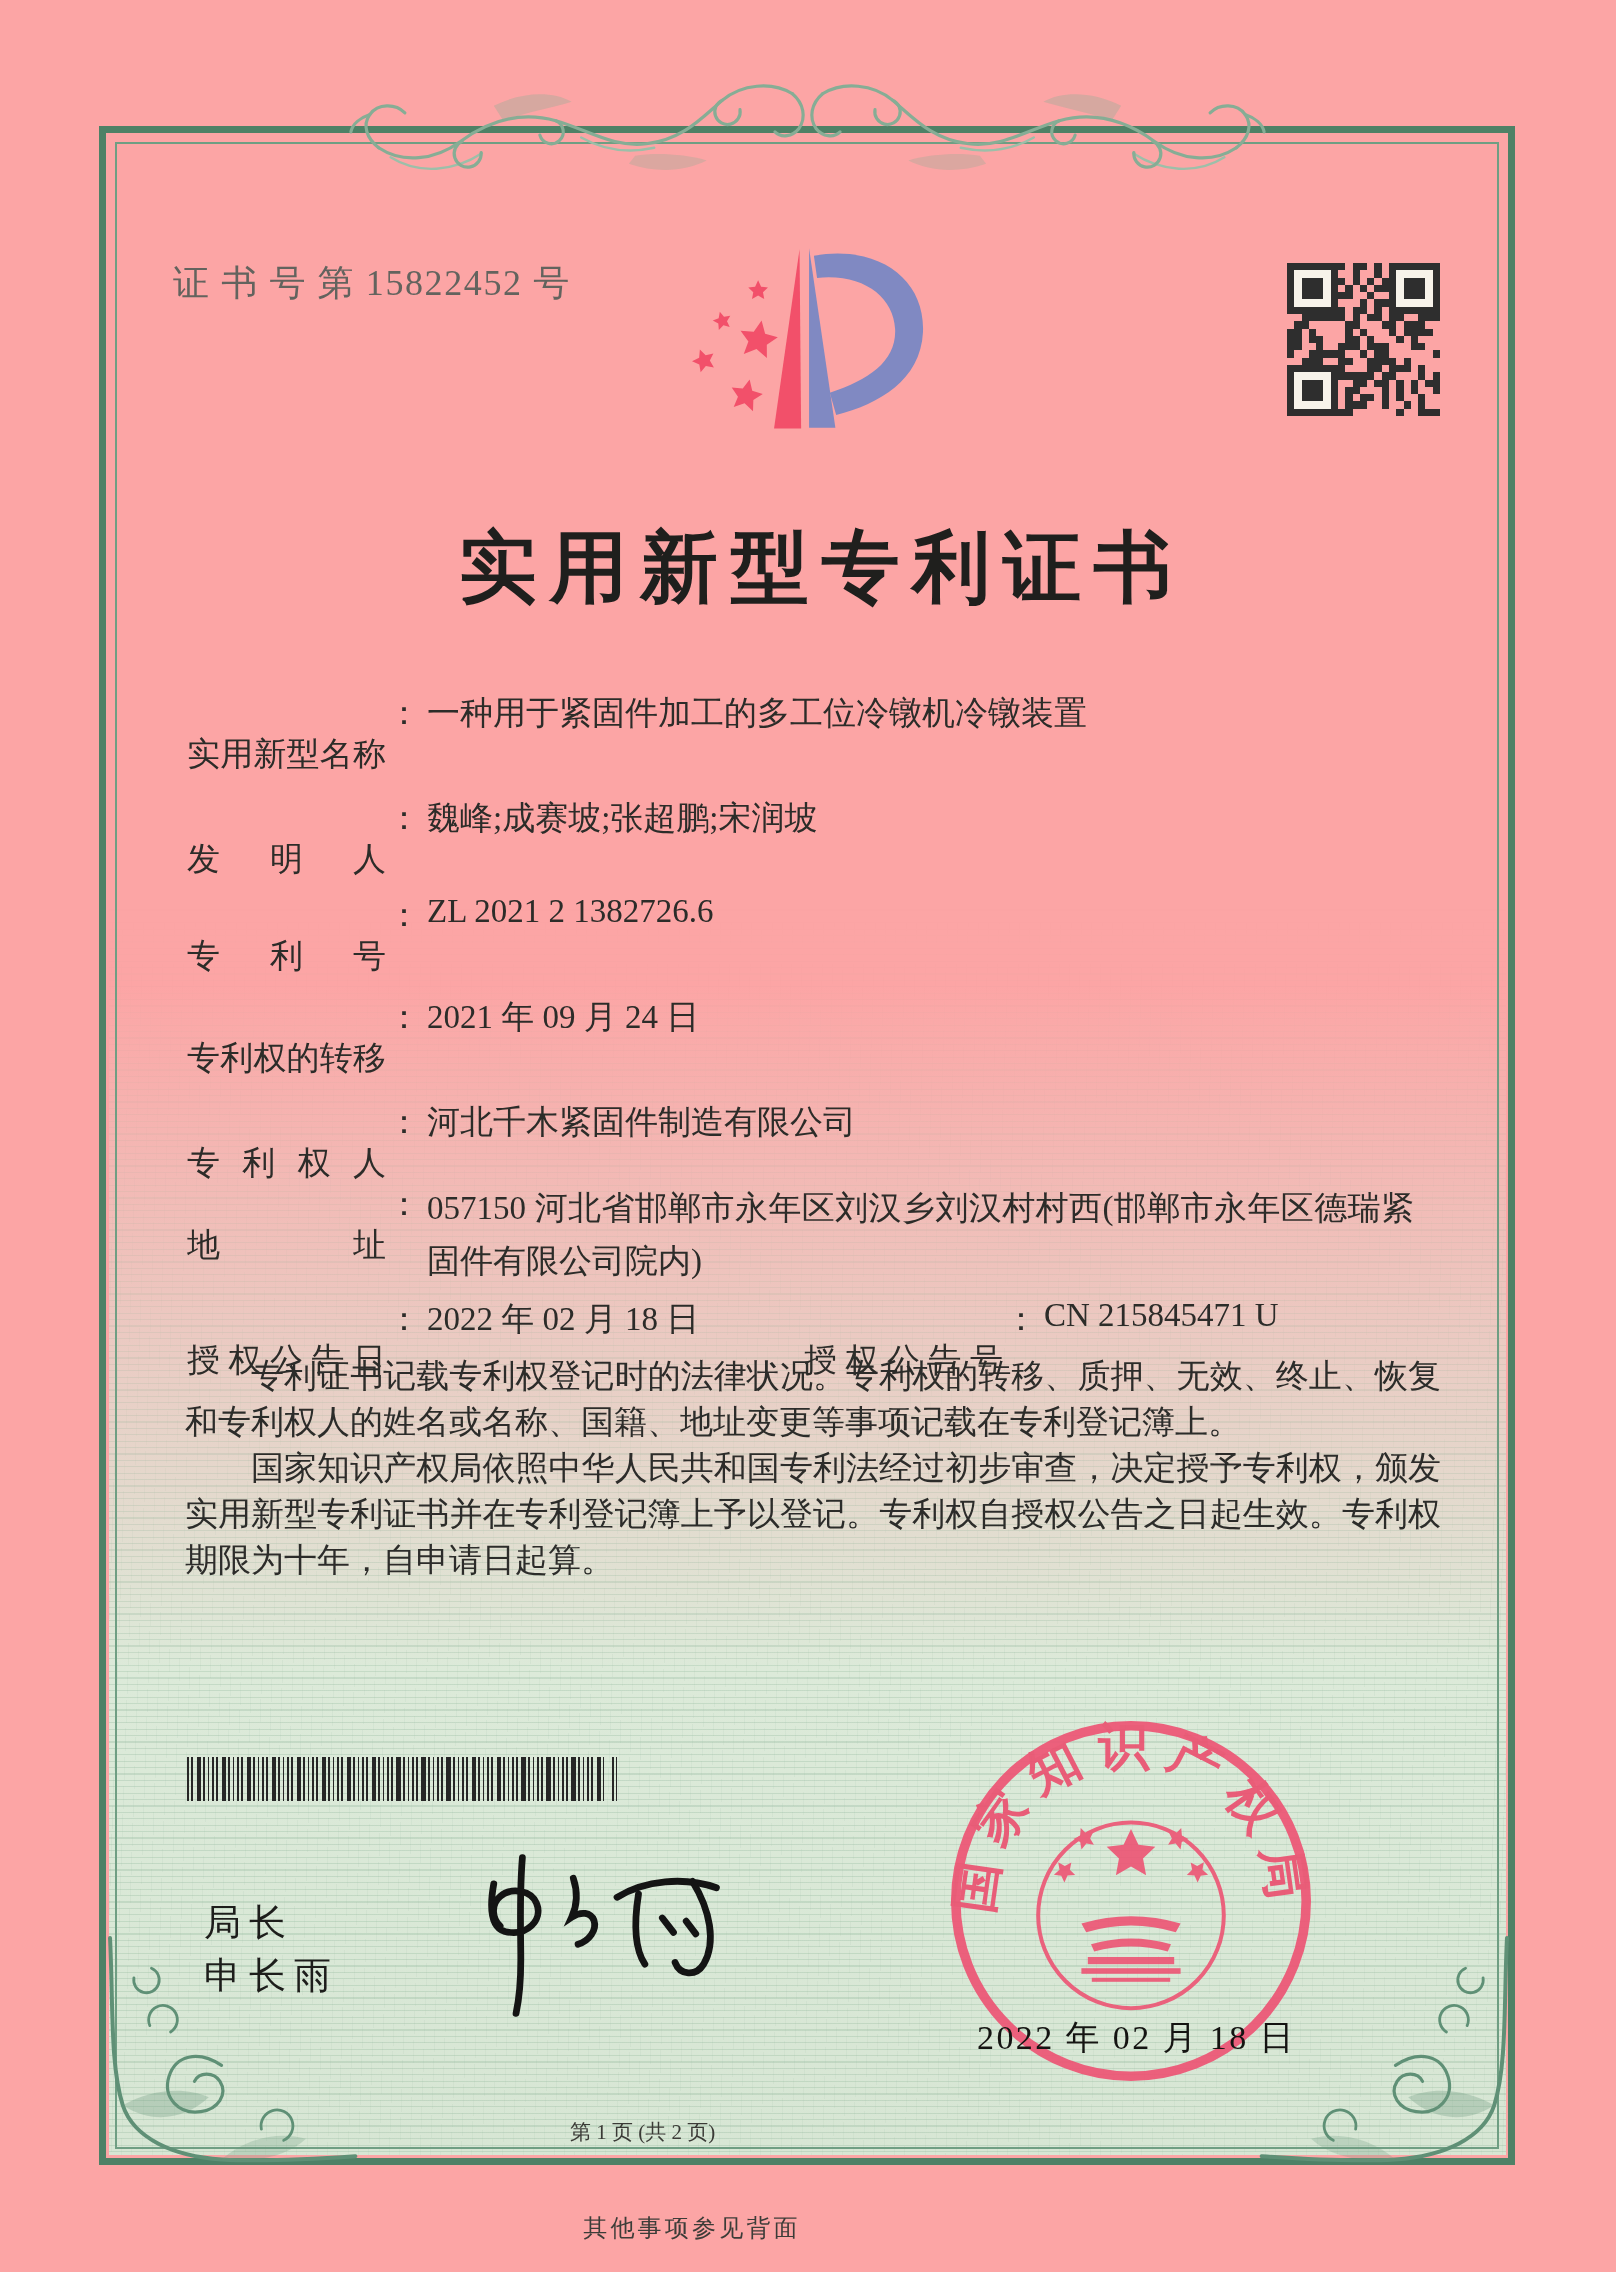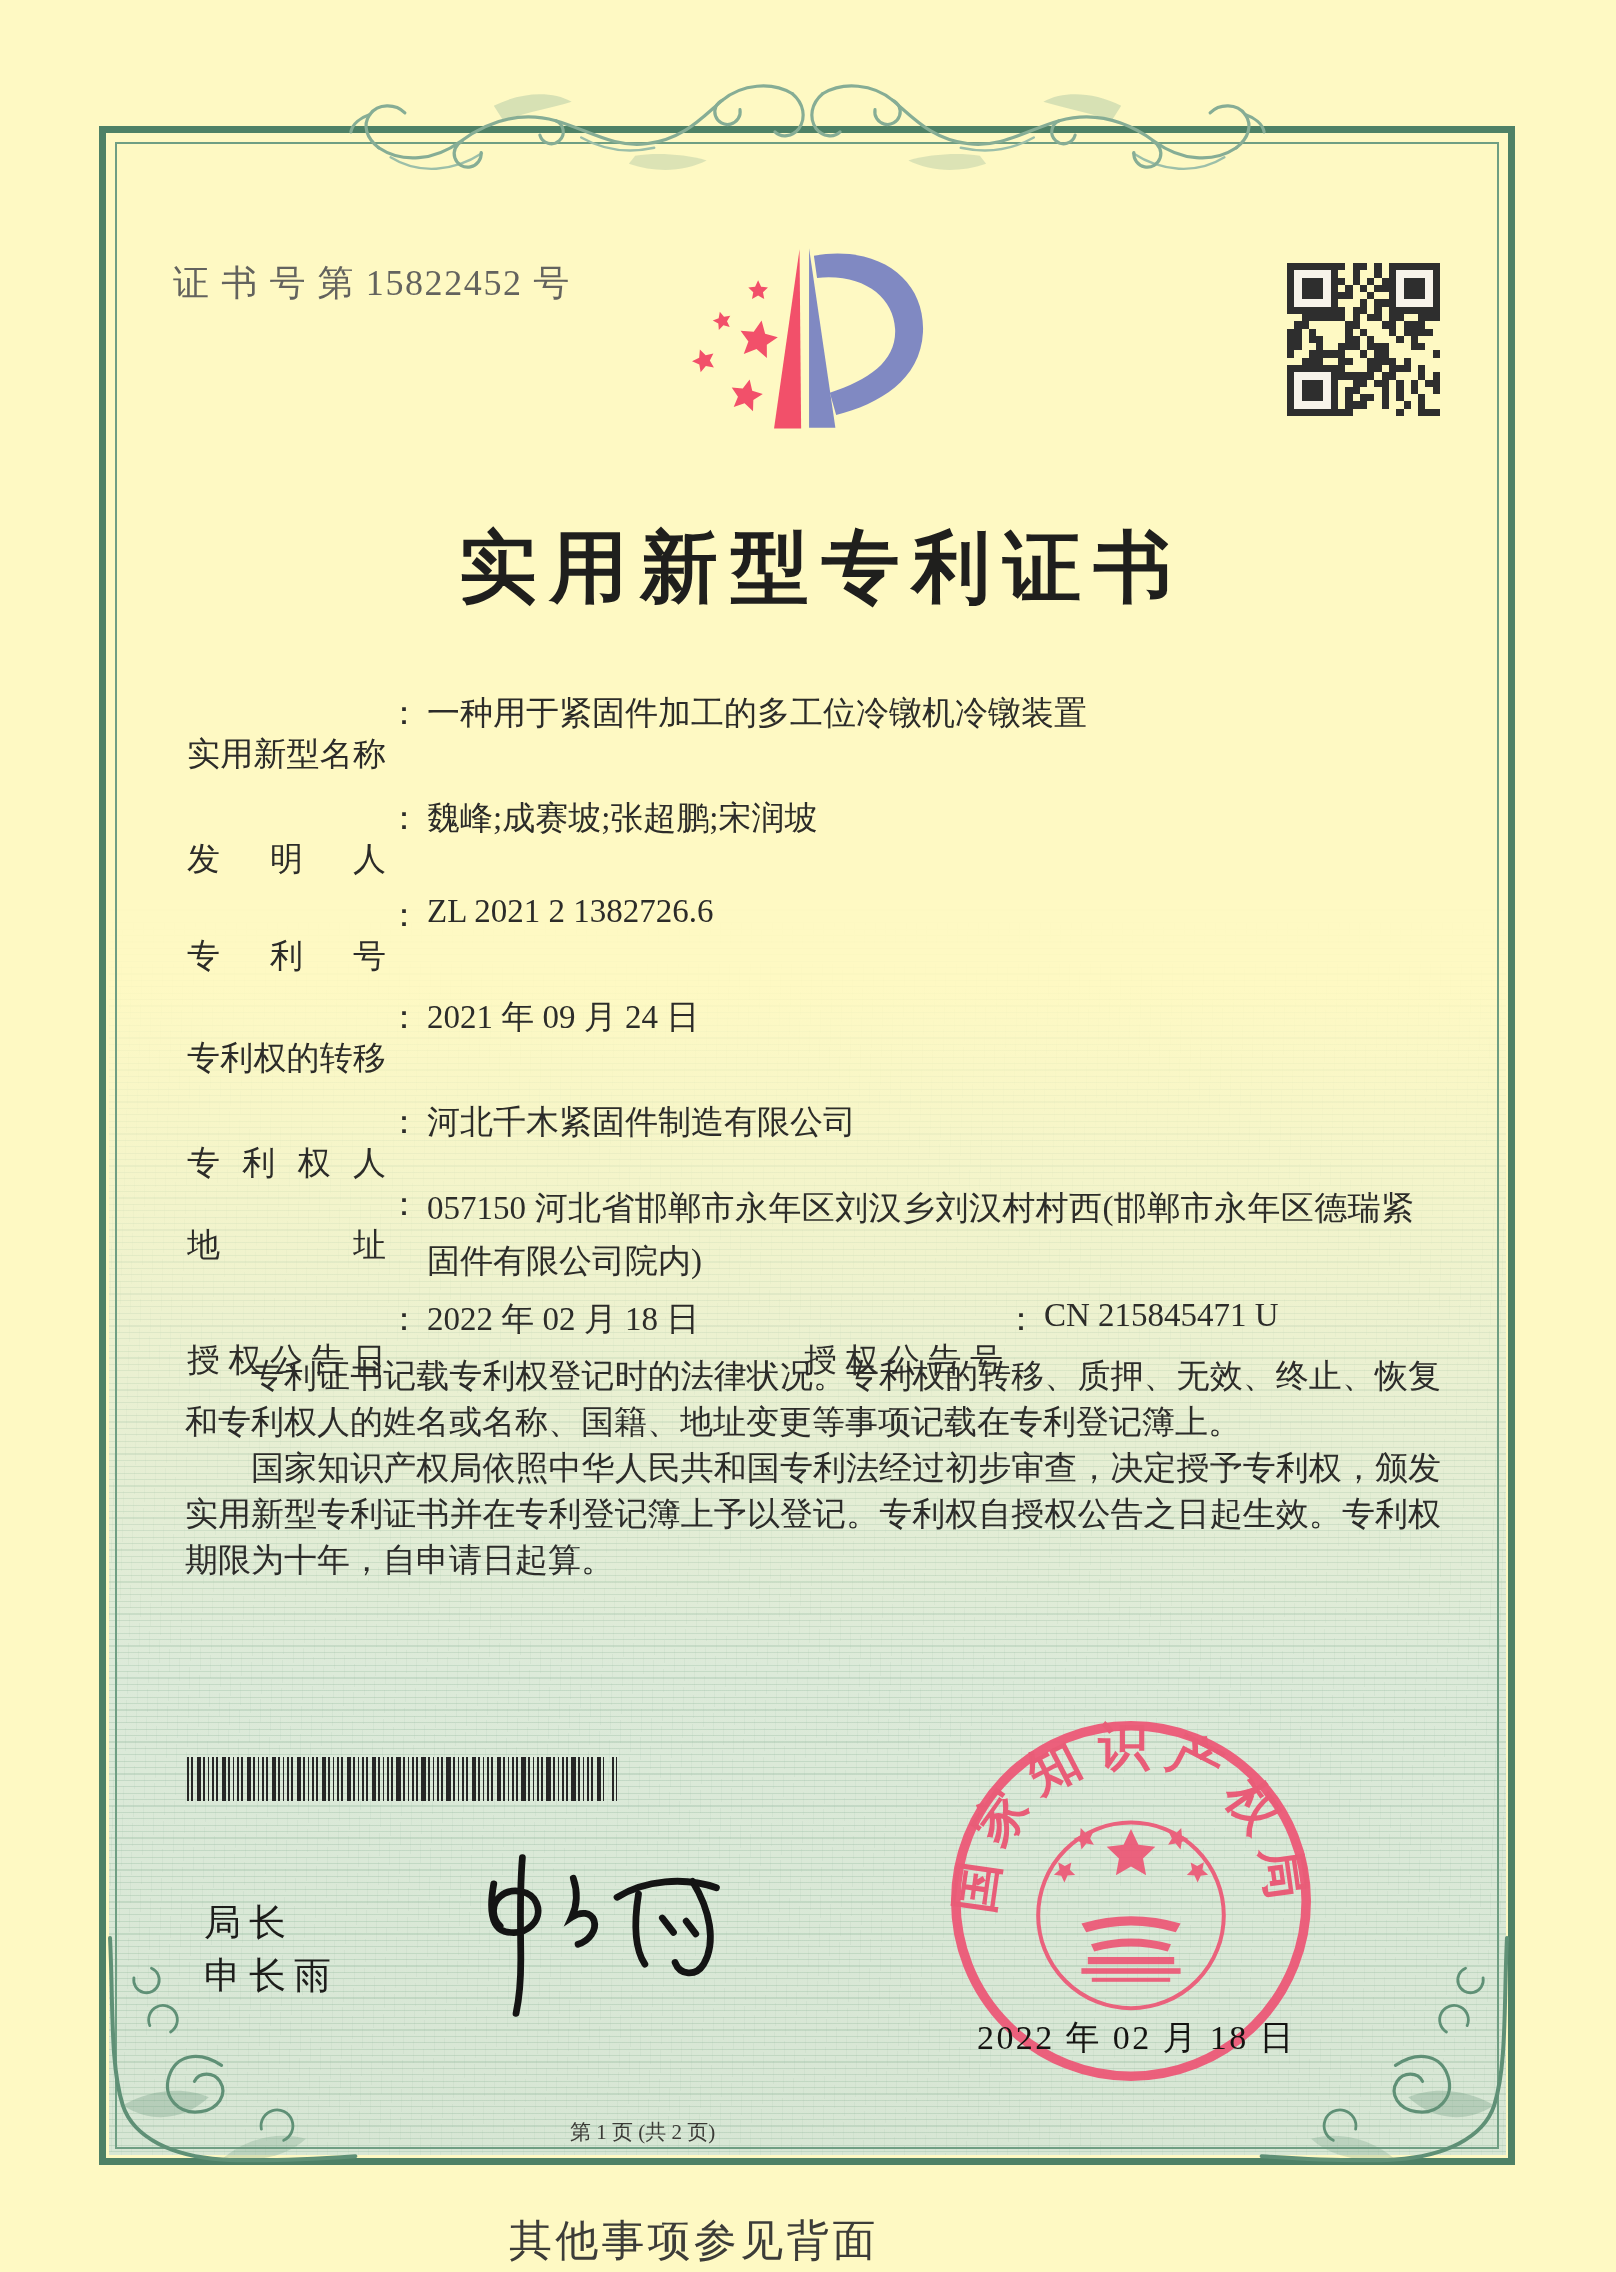--- a/index.html
+++ b/index.html
@@ -1,18 +1,18 @@
 <!DOCTYPE html>
 <html style="font-size:12.7px"><head>
 <meta charset="utf-8">
 <style>
   html,body{margin:0;padding:0;background:#e8e4d8;}
   .page{
     position:relative;width:1617px;height:2273px;overflow:hidden;
-    background:#fef9c3;
+    background:#fca5a5;
     font-family:"Liberation Serif","DejaVu Serif",serif;
     color:#2c2c29;
   }
   
   .tint{
     position:absolute;left:109px;top:135px;width:1397px;height:2020px;z-index:0;
     background:linear-gradient(180deg, rgba(224,236,222,0) 42%, rgba(220,234,219,.55) 60%, #dcead9 76%, #d7e6d4 100%);
   }
   .waves{
     position:absolute;left:109px;top:135px;width:1397px;height:2020px;z-index:0;
@@ -76,21 +76,21 @@
   .seal-date{
     position:absolute;left:977px;top:2015px;z-index:5;
     font-size:34px;letter-spacing:2.4px;color:#141412;white-space:nowrap;
   }
   .page-number{
     position:absolute;left:570px;top:2118px;width:334px;z-index:3;
     font-size:21px;color:#3a3a36;white-space:nowrap;
   }
   .back-note{
     position:absolute;left:509px;top:2212px;width:366px;z-index:3;
-    text-align:center;font-size:43px;letter-spacing:3.2px;color:#3c3c38;white-space:nowrap;
+    text-align:center;font-size:24px;letter-spacing:3.2px;color:#3c3c38;white-space:nowrap;
   }
   .dragons{position:absolute;left:342px;top:62px;z-index:2;}
   .corner-left{position:absolute;left:102px;top:1930px;z-index:2;}
   .corner-right{position:absolute;left:1252px;top:1930px;z-index:2;}
 </style>
 </head>
 <body>
 
 <div class="page">
 

